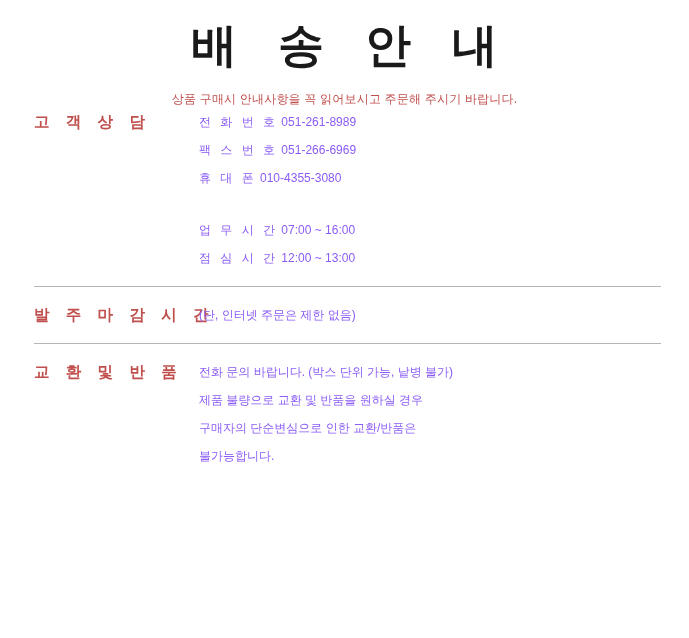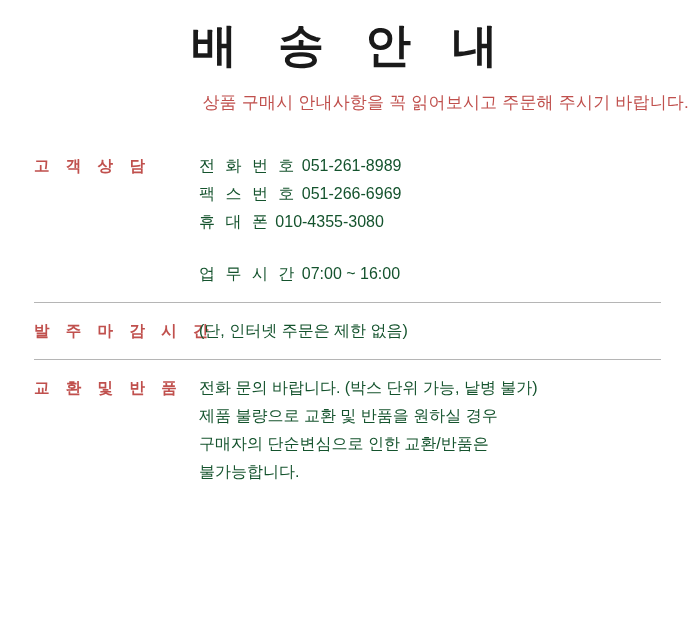--- a/index.html
+++ b/index.html
@@ -24,49 +24,48 @@
     text-align: center;
     font-size: 46px;
     font-weight: bold;
     letter-spacing: 14px;
     color: #1a1a1a;
     padding-top: 18px;
     padding-left: 14px;
     line-height: 1.2;
   }
   .subtitle {
-    text-align: right;
-    font-size: 17px;
+    text-align: center;
+    font-size: 12px;
     color: #c0504d;
     margin-top: 18px;
     letter-spacing: 0.2px;
   }
   .sections {
-    margin-top: 38px;
   }
   .section {
     display: flex;
     align-items: flex-start;
     padding: 0 28px 0 34px;
     box-sizing: border-box;
   }
   .sec-label {
     width: 165px;
     flex: 0 0 165px;
     font-size: 15.5px;
     font-weight: bold;
     color: #c0504d;
     letter-spacing: 6px;
     line-height: 28px;
     white-space: nowrap;
   }
   .sec-body {
     flex: 1 1 auto;
-    font-size: 16px;
-    color: #14532d;
+    font-size: 12px;
+    color: #8b5cf6;
     line-height: 28px;
   }
   .sec-body .row {
     white-space: nowrap;
   }
   .lbl {
     letter-spacing: 3px;
   }
   .gap {
     height: 24px;
@@ -101,20 +100,24 @@
         </div>
         <div class="row">
           <span class="lbl">휴   대   폰</span>
           <span>010-4355-3080</span>
         </div>
         <div class="gap"></div>
         <div class="row">
           <span class="lbl">업 무 시 간</span>
           <span>07:00 ~ 16:00</span>
         </div>
+        <div class="row">
+          <span class="lbl">점 심 시 간</span>
+          <span>12:00 ~ 13:00</span>
+        </div>
       </div>
     </div>
 
     <div class="divider"></div>
 
     <div class="section">
       <div class="sec-label">발 주 마 감 시 간</div>
       <div class="sec-body">
         <div class="row">(단, 인터넷 주문은 제한 없음)</div>
       </div>

